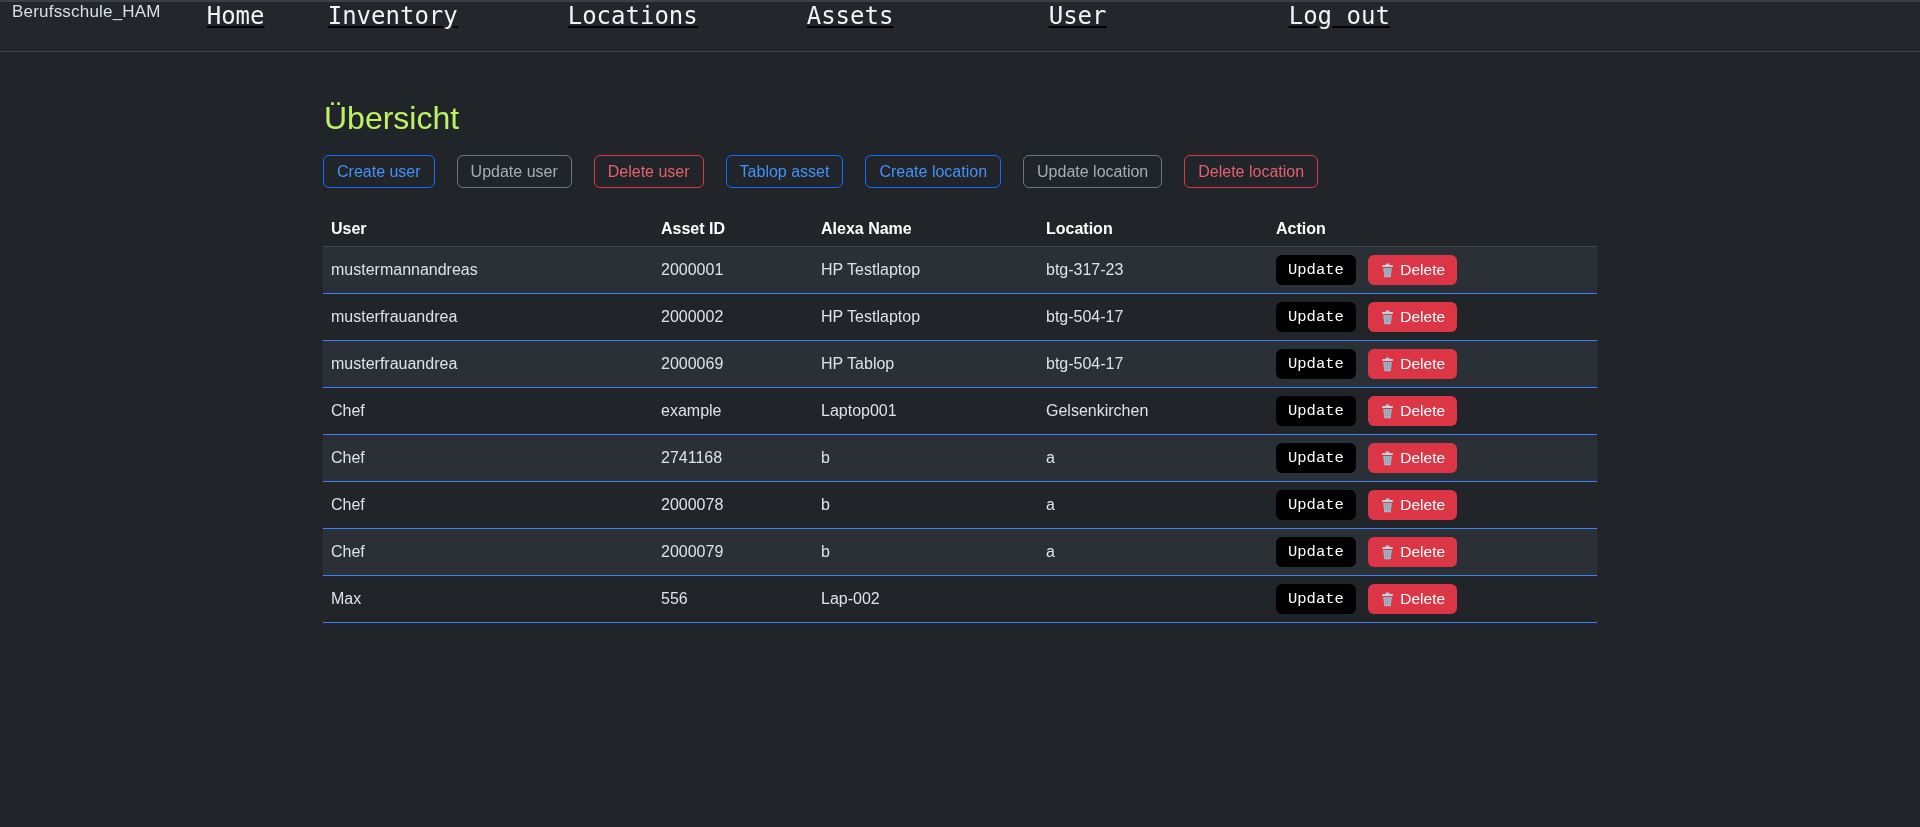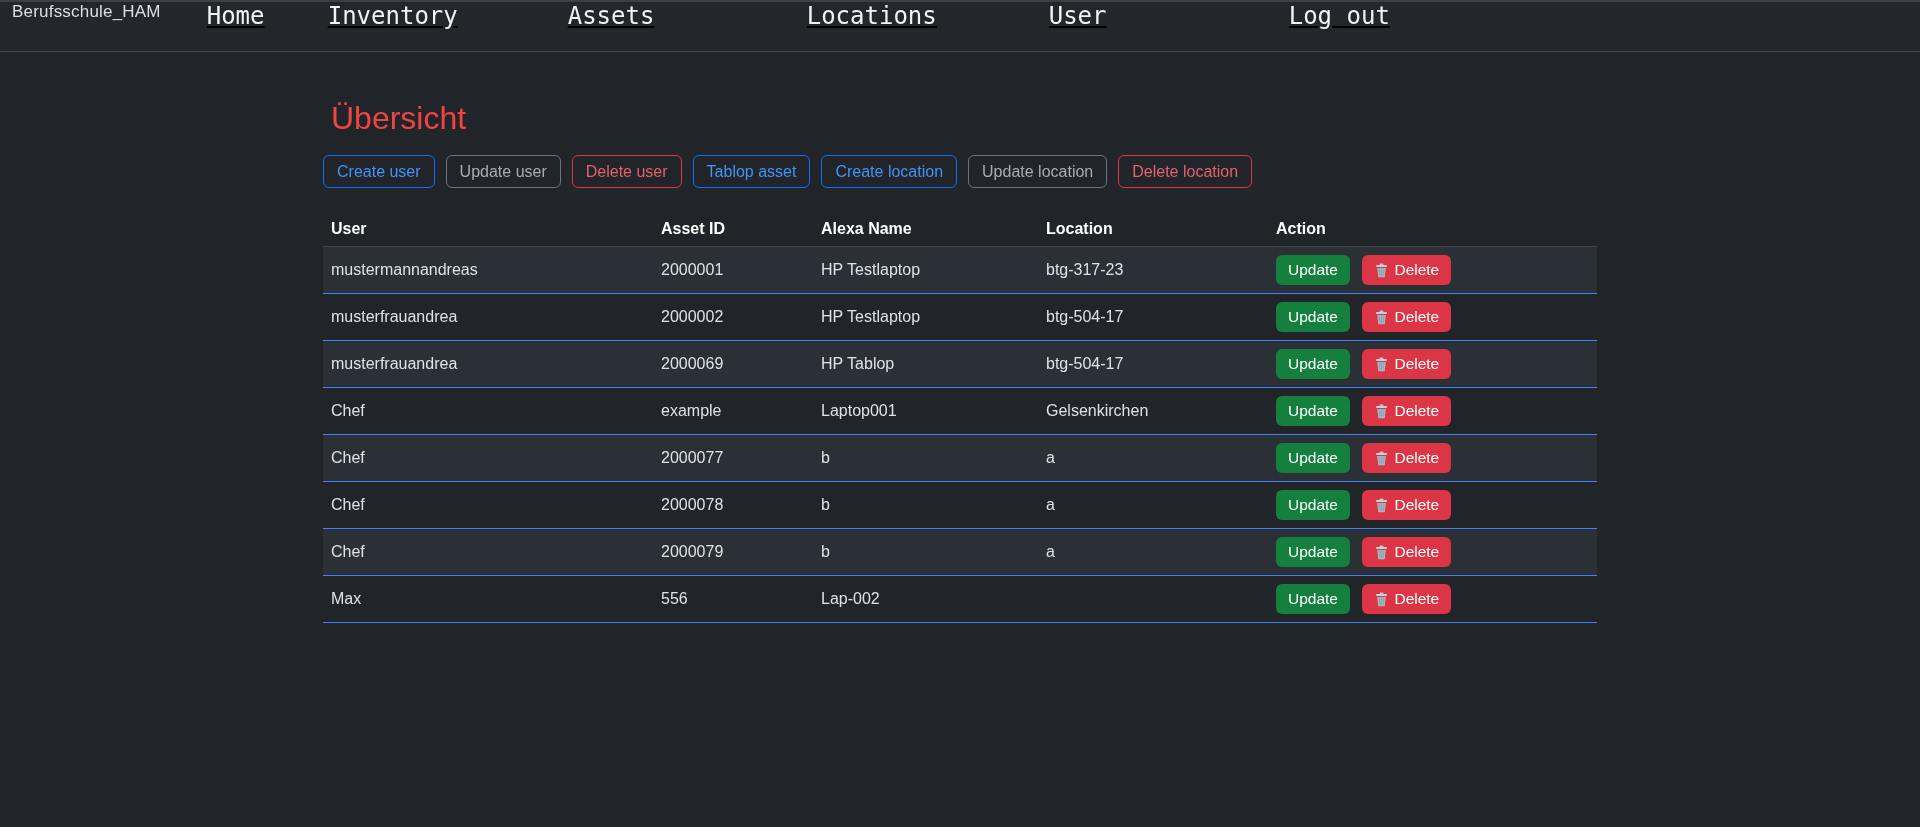--- a/index.html
+++ b/index.html
@@ -45,28 +45,28 @@
   .nav-list li:nth-child(5) { width: 240px; }
   .nav-list li:nth-child(6) { width: auto; }
 
   
   .container {
     width: 1274px;
     margin: 0 auto;
     padding-top: 48px;
   }
   .page-title {
-    color: #ef4444;
+    color: #bef264;
     font-size: 32px;
     font-weight: 500;
-    margin: 0 0 18px 8px;
-  }
-
-  
-  .toolbar { display: flex; gap: 11px; margin-bottom: 24px; }
+    margin: 0 0 18px 1px;
+  }
+
+  
+  .toolbar { display: flex; gap: 22px; margin-bottom: 24px; }
   .btn-outline {
     background: transparent;
     font-family: "Liberation Sans", sans-serif;
     font-size: 16px;
     line-height: 21px;
     padding: 5px 13px;
     border-radius: 6px;
     border: 1px solid;
     cursor: pointer;
     white-space: nowrap;
@@ -105,40 +105,40 @@
     font-family: "Liberation Sans", sans-serif;
     font-size: 15.5px;
     line-height: 20px;
     color: #ffffff;
     border: none;
     border-radius: 6px;
     padding: 5px 12px;
     cursor: pointer;
     vertical-align: middle;
   }
-  .btn-update { background: #15803d; }
+  .btn-update { background: #000000; font-family: Liberation Mono, monospace; }
   .btn-delete {
     background: #dc3545;
     margin-left: 8px;
     display: inline-flex;
     align-items: center;
     gap: 5px;
   }
   .trash-icon { display: inline-flex; }
 </style>
 </head>
 <body>
 
 <nav class="navbar">
   <span class="brand">Berufsschule_HAM</span>
   <ul class="nav-list">
     <li><a>Home</a></li>
     <li><a>Inventory</a></li>
+    <li><a>Locations</a></li>
     <li><a>Assets</a></li>
-    <li><a>Locations</a></li>
     <li><a>User</a></li>
     <li><a>Log out</a></li>
   </ul>
 </nav>
 
 <div class="container">
 
   <h2 class="page-title">Übersicht</h2>
 
   <div class="toolbar">
@@ -253,21 +253,21 @@
           </svg>
         </span>
         <span class="delete-label">Delete</span>
       </button>
     </td>
   </tr>
 
 
   <tr>
     <td>Chef</td>
-    <td>2000077</td>
+    <td>2741168</td>
     <td>b</td>
     <td>a</td>
     <td>
       <button class="btn-action btn-update update-label">Update</button>
       <button class="btn-action btn-delete">
         <span class="trash-icon">
           <svg width="15" height="15" viewBox="0 0 16 16">
             <rect x="6" y="0.6" width="4" height="2" rx="0.6" fill="#b9c8d4"></rect>
             <rect x="2.2" y="2" width="11.6" height="2.2" rx="0.7" fill="#c4d2dd"></rect>
             <path d="M3.4 5.2 L12.6 5.2 L11.4 15.2 L4.6 15.2 Z" fill="#aec0cf"></path>

